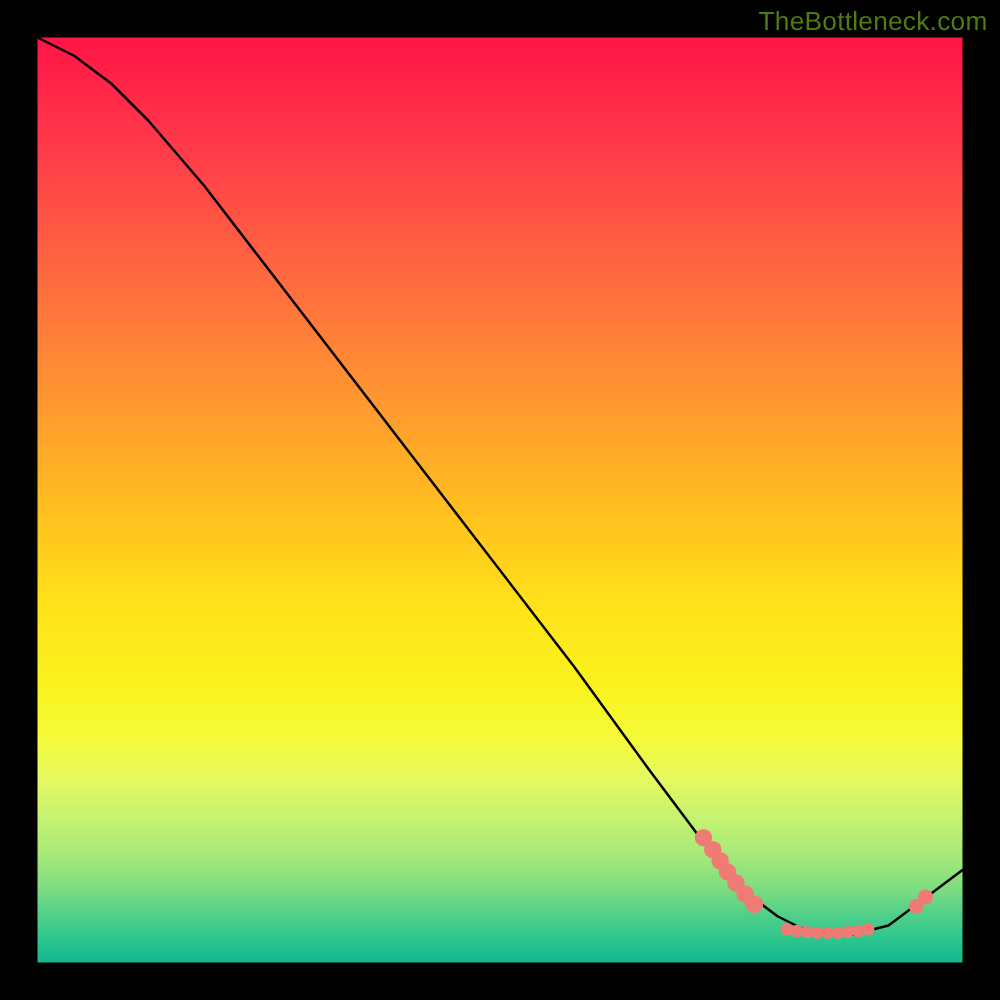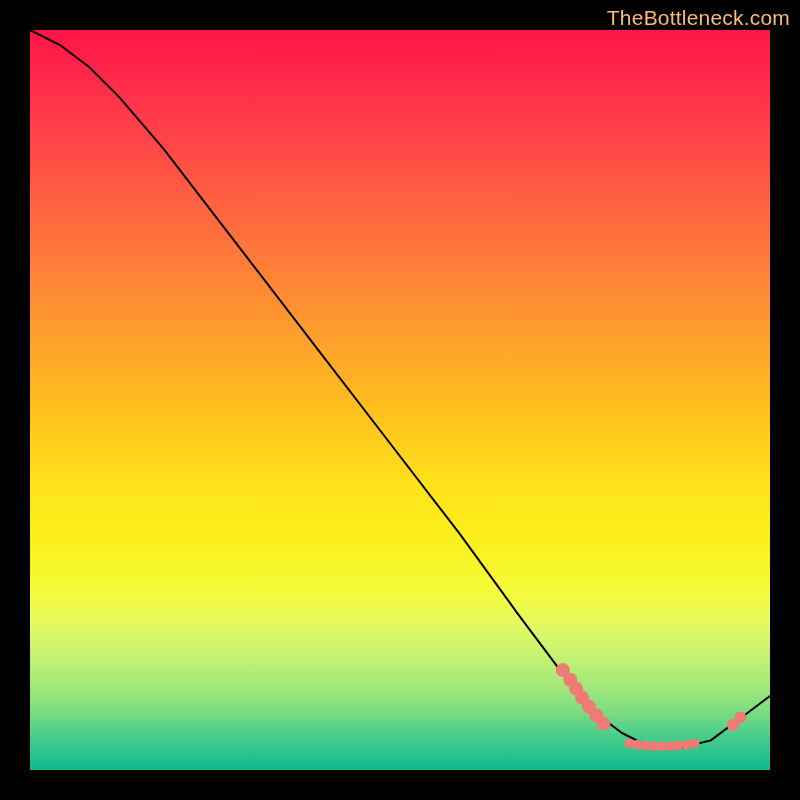--- a/index.html
+++ b/index.html
@@ -40,21 +40,21 @@
       #7edd81 92%,
       #4ecf8a 95%,
       #27c38e 98%,
       #12b78f 100%
     );
   }
   .watermark {
     position: absolute;
     top: 6px;
     right: 10px;
-    color: #fdba74;
+    color: #4d7c0f;
     font-size: 21px;
     letter-spacing: 0.2px;
     user-select: none;
   }
   svg.overlay {
     position: absolute;
     left: 0;
     top: 0;
     width: 740px;
     height: 740px;

